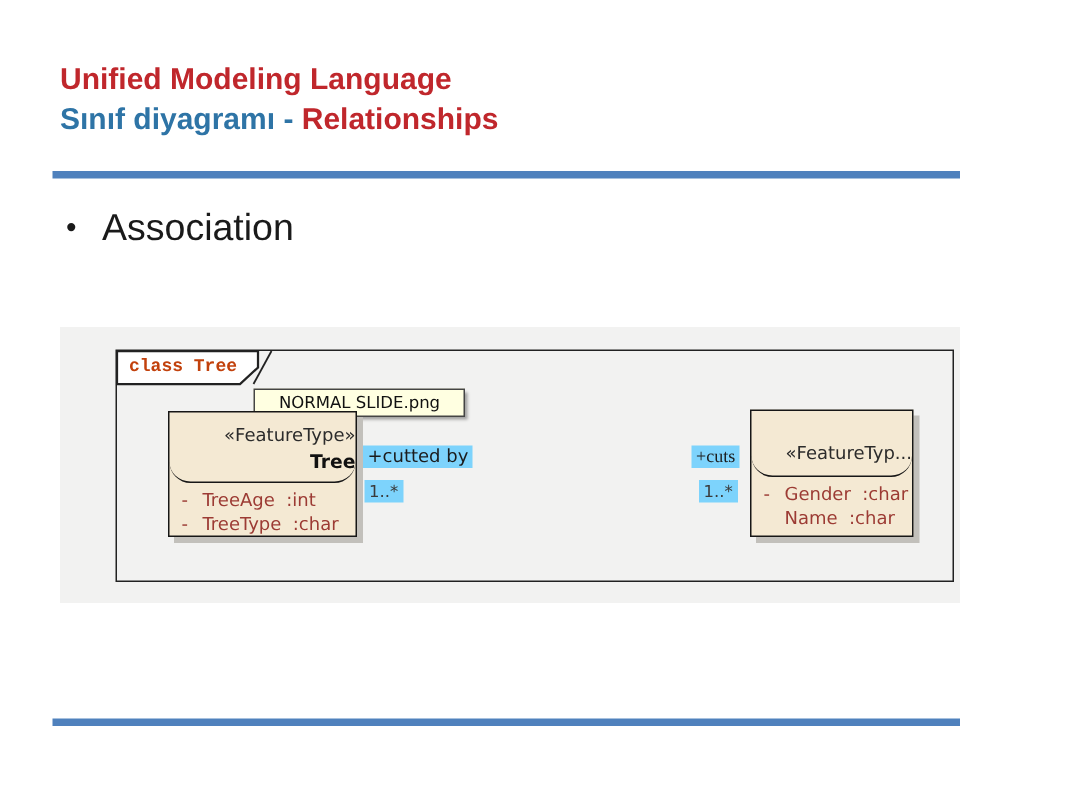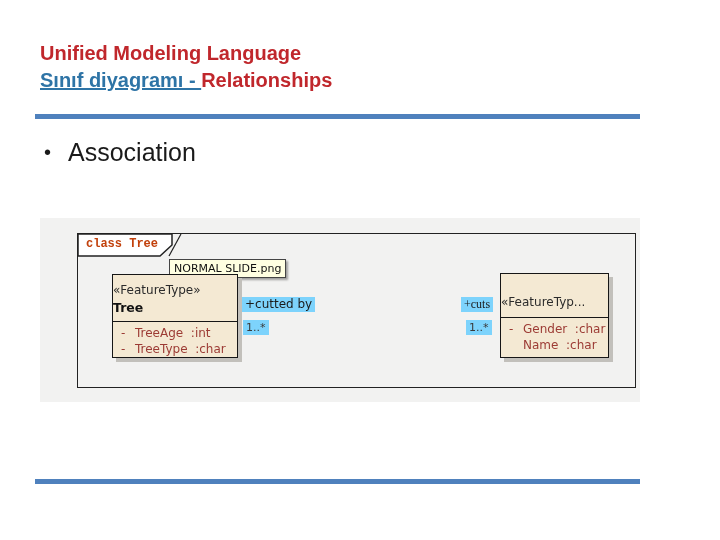--- a/index.html
+++ b/index.html
@@ -3,45 +3,45 @@
 <meta charset="utf-8">
 <style>
   html,body{margin:0;padding:0;background:#ffffff;}
   .slide{
     position:relative;width:640px;height:540px;background:#ffffff;overflow:hidden;
     font-family:"Liberation Sans",sans-serif;
   }
   
   .title{position:absolute;left:40px;top:40px;font-size:20px;font-weight:bold;line-height:27px;}
   .title .red{color:#C0272C;}
-  .title .blue{color:#2E74A6;text-decoration:underline;}
+  .title .blue{color:#2E74A6;}
   
   .rule{position:absolute;left:35px;width:653px;height:5px;background:#4F81BD;}
   .rule-top{top:114px;}
   .rule-bottom{top:479px;}
   
   .bullet-item{position:absolute;left:44px;top:137px;display:flex;align-items:center;color:#1a1a1a;}
   .bullet-dot{font-size:20px;line-height:30px;margin-right:17px;}
   .bullet-label{font-size:25px;line-height:30px;}
   
   .diagram-image{position:absolute;left:40px;top:218px;width:619px;height:184px;background:#F2F2F1;}
   .uml-frame{position:absolute;left:77px;top:233px;width:559px;height:155px;border:1px solid #222;box-sizing:border-box;}
   .frame-tab-svg{position:absolute;left:77px;top:233px;}
   .frame-tab-label{position:absolute;left:86px;top:237px;font-family:Liberation Mono, monospace;font-size:12px;font-weight:bold;color:#c2410c;}
   .tooltip{
     position:absolute;left:169px;top:259px;background:#FFFFE1;border:1px solid #444;
-    font-family:"DejaVu Sans",sans-serif;font-size:11px;color:#111;padding:2px 4px;
+    font-family:"DejaVu Sans",sans-serif;font-size:11px;color:#111;padding:2px 16px;
     box-shadow:2px 2px 2px rgba(0,0,0,0.35);white-space:nowrap;
   }
   
   .class-box{
     position:absolute;background:#F4E9D3;border:1.5px solid #161616;box-sizing:border-box;
     box-shadow:4px 4px 0 #c2c0bb;font-family:"DejaVu Sans",sans-serif;
   }
-  .class-head{border-bottom:1.5px solid #161616;text-align:left;}
+  .class-head{border-bottom:1.5px solid #161616;text-align:right;border-radius:14px;}
   .stereotype{font-size:12px;color:#2b2b2b;line-height:18px;white-space:nowrap;overflow:hidden;}
   .class-name{font-size:12.5px;font-weight:bold;color:#111;line-height:17px;}
   .class-attrs{padding-top:3px;color:#9C3B34;font-size:12px;line-height:16px;}
   .attr-row{display:flex;}
   .attr-vis{width:22px;padding-left:8px;box-sizing:border-box;flex:none;}
   .attr-text{white-space:pre;}
   .box-tree{left:112px;top:274px;width:126px;height:84px;}
   .box-tree .class-head{height:46.5px;padding-top:6px;box-sizing:border-box;}
   .box-woodcutter{left:500px;top:273px;width:109px;height:85px;}
   .box-woodcutter .class-head{height:43.5px;padding-top:19px;box-sizing:border-box;}

